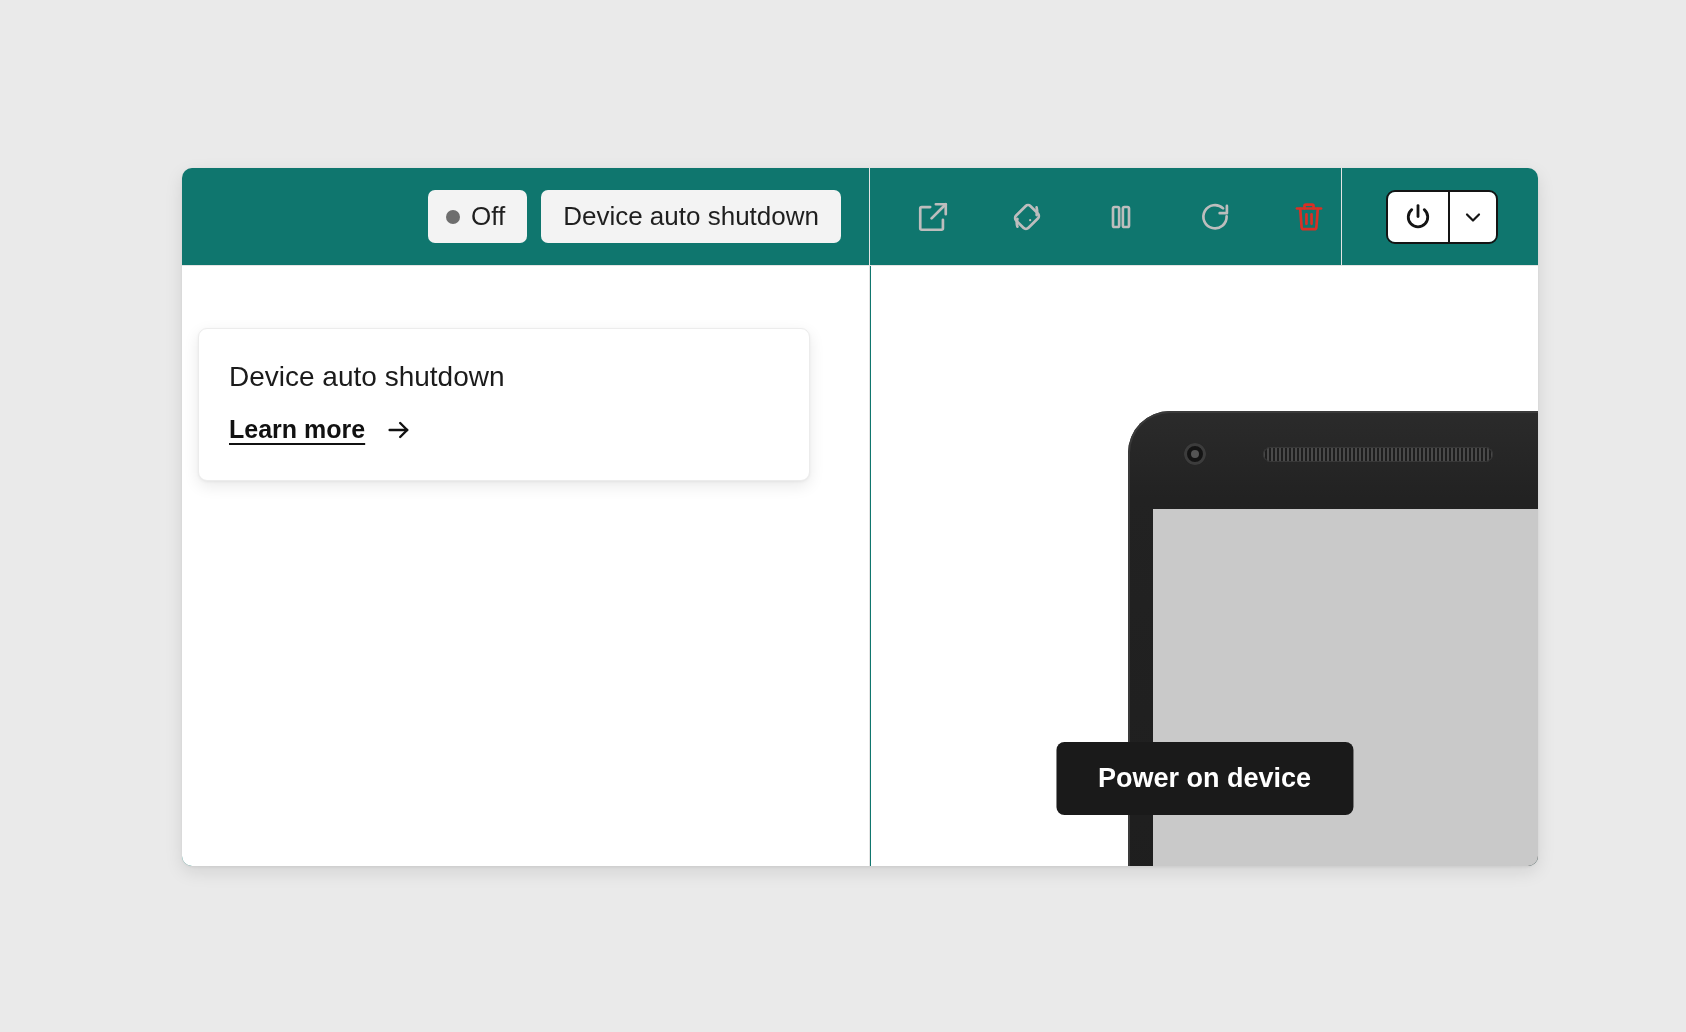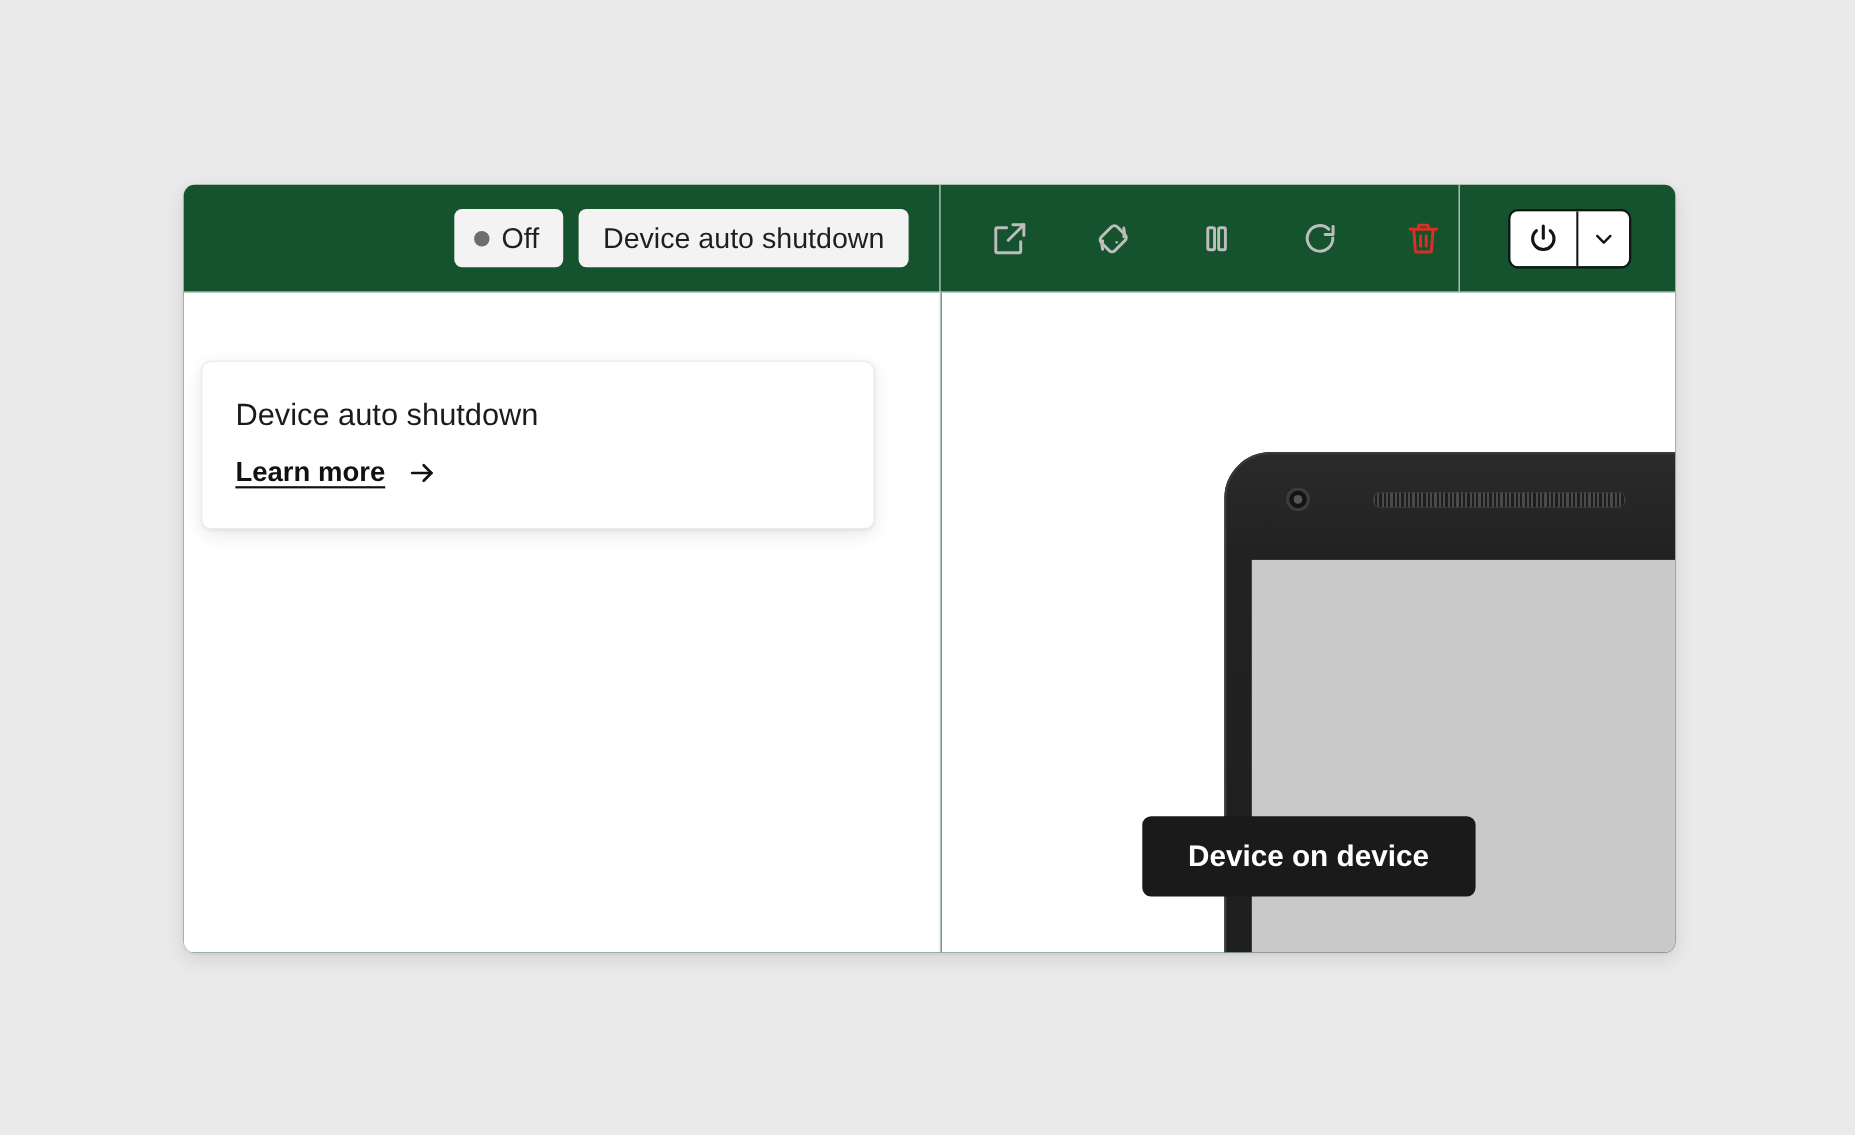--- a/index.html
+++ b/index.html
@@ -11,25 +11,25 @@
     width: 1686px;
     height: 1032px;
     background: #eaeaea;
     font-family: "Liberation Sans", sans-serif;
     overflow: hidden;
     -webkit-font-smoothing: antialiased;
   }
 
   .app-card {
     position: absolute;
-    left: 167px;
+    left: 182px;
     top: 168px;
     width: 1356px;
     height: 698px;
-    background: #14532d;
+    background: #0f766e;
     border-radius: 10px;
     box-shadow: 0 6px 18px rgba(0,0,0,0.10), 0 1px 3px rgba(0,0,0,0.06);
     overflow: hidden;
   }
 
   
   .header {
     position: absolute;
     left: 0; top: 0;
     width: 100%;
@@ -368,16 +368,16 @@
     </div>
   </div>
 
   <div class="body-right">
     <div class="phone">
       <span class="phone-camera"></span>
       <span class="phone-speaker"></span>
       <div class="phone-screen"></div>
 
     </div>
-    <button class="power-on-btn">Device on device</button>
+    <button class="power-on-btn">Power on device</button>
   </div>
 
 </div>
 
 </body></html>

